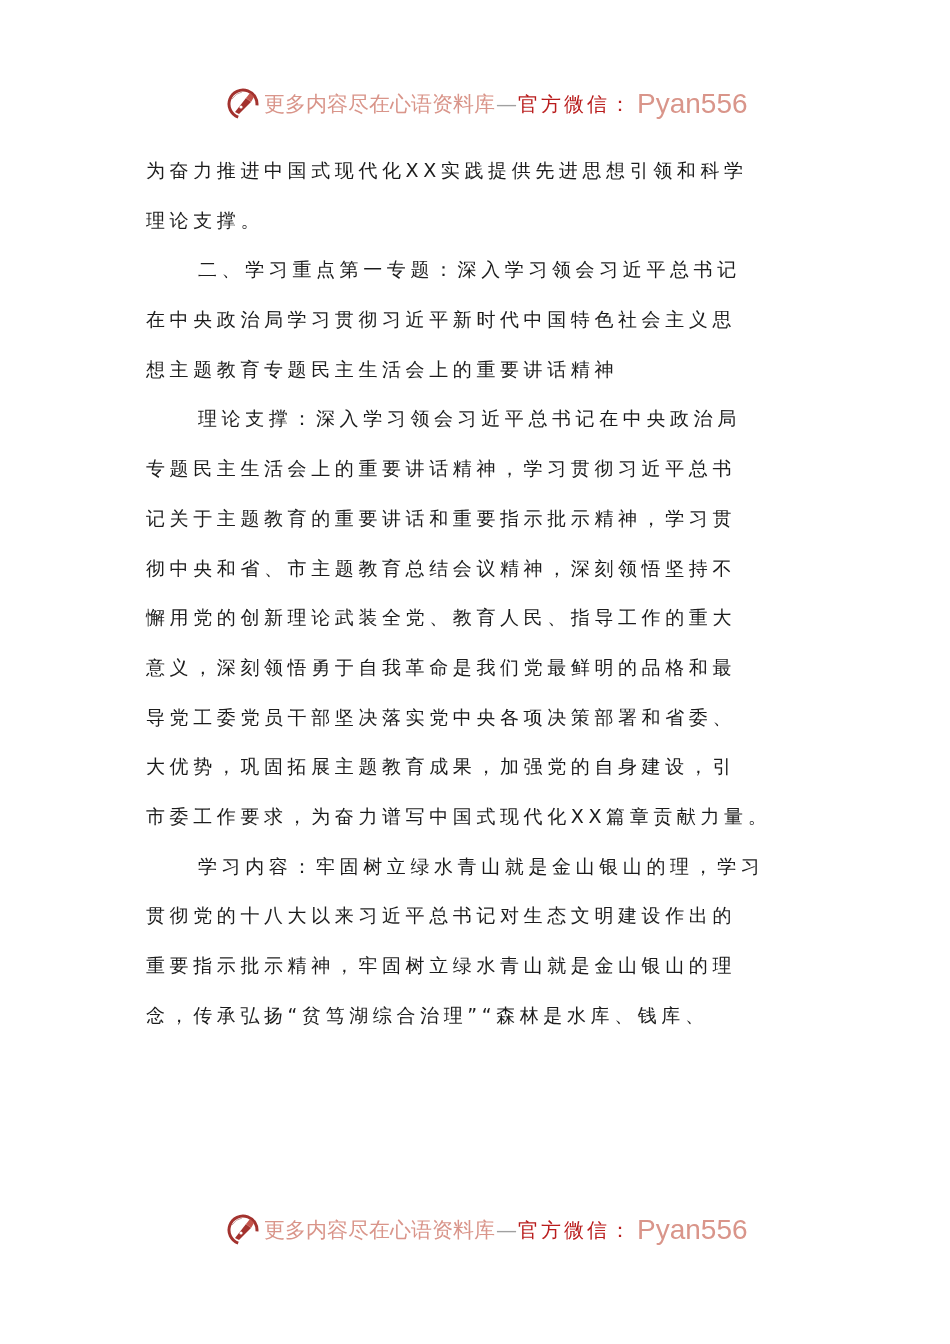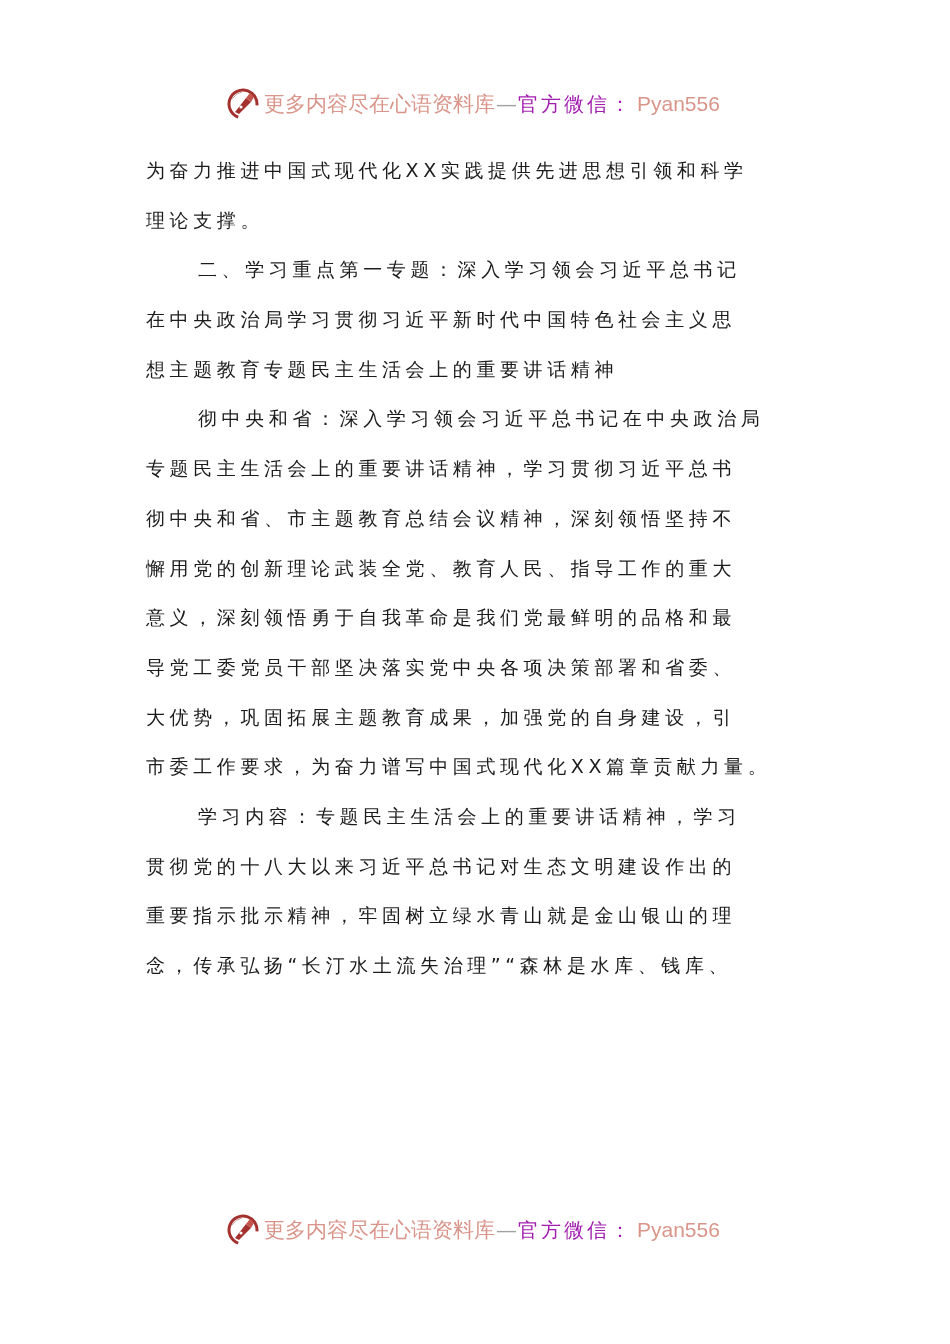--- a/index.html
+++ b/index.html
@@ -39,26 +39,26 @@
     text-align: right;
   }
   .wm-dash {
     font-size: 21px;
     color: #a0a0a0;
     margin: 0 1px;
   }
   .wm-label {
     font-family: "DejaVu Serif", "Liberation Serif", serif;
     font-size: 20px;
-    color: #a21caf;
+    color: #b91c1c;
     letter-spacing: 3px;
   }
   .wm-id {
     font-family: "Liberation Sans", "DejaVu Sans", sans-serif;
-    font-size: 21px;
+    font-size: 28px;
     color: #d9958a;
     margin-left: 4px;
   }
   .content {
     position: absolute;
     left: 146px;
     top: 146px;
     width: 670px;
   }
   .line {
@@ -89,32 +89,33 @@
   <span class="wm-label">官方微信：</span>
   <span class="wm-id">Pyan556</span>
 </div>
 
 <div class="content">
   <div class="line">为奋力推进中国式现代化XX实践提供先进思想引领和科学</div>
   <div class="line">理论支撑。</div>
   <div class="line indent">二、学习重点第一专题：深入学习领会习近平总书记</div>
   <div class="line">在中央政治局学习贯彻习近平新时代中国特色社会主义思</div>
   <div class="line">想主题教育专题民主生活会上的重要讲话精神</div>
-  <div class="line indent">彻中央和省：深入学习领会习近平总书记在中央政治局</div>
+  <div class="line indent">理论支撑：深入学习领会习近平总书记在中央政治局</div>
   <div class="line">专题民主生活会上的重要讲话精神，学习贯彻习近平总书</div>
+  <div class="line">记关于主题教育的重要讲话和重要指示批示精神，学习贯</div>
   <div class="line">彻中央和省、市主题教育总结会议精神，深刻领悟坚持不</div>
   <div class="line">懈用党的创新理论武装全党、教育人民、指导工作的重大</div>
   <div class="line">意义，深刻领悟勇于自我革命是我们党最鲜明的品格和最</div>
   <div class="line">导党工委党员干部坚决落实党中央各项决策部署和省委、</div>
   <div class="line">大优势，巩固拓展主题教育成果，加强党的自身建设，引</div>
   <div class="line">市委工作要求，为奋力谱写中国式现代化XX篇章贡献力量。</div>
-  <div class="line indent">学习内容：专题民主生活会上的重要讲话精神，学习</div>
+  <div class="line indent">学习内容：牢固树立绿水青山就是金山银山的理，学习</div>
   <div class="line">贯彻党的十八大以来习近平总书记对生态文明建设作出的</div>
   <div class="line">重要指示批示精神，牢固树立绿水青山就是金山银山的理</div>
-  <div class="line">念，传承弘扬“长汀水土流失治理”“森林是水库、钱库、</div>
+  <div class="line">念，传承弘扬“贫笃湖综合治理”“森林是水库、钱库、</div>
 </div>
 
 <div class="watermark bottom">
   <svg class="wm-logo" viewBox="0 0 34 34">
     <circle cx="17" cy="17" r="14" fill="none" stroke="#a3322e" stroke-width="3" stroke-dasharray="62 26" transform="rotate(110 17 17)"></circle>
     <path d="M9 25 L20 11 L25 15 L13 27 Z" fill="#a3322e"></path>
     <path d="M20 11 L24 6 L28 10 L25 15 Z" fill="#c4554c"></path>
     <circle cx="15" cy="20" r="1.6" fill="#ffffff"></circle>
     <path d="M6 12 Q10 6 16 5" fill="none" stroke="#c9a3a0" stroke-width="1"></path>
   </svg>

